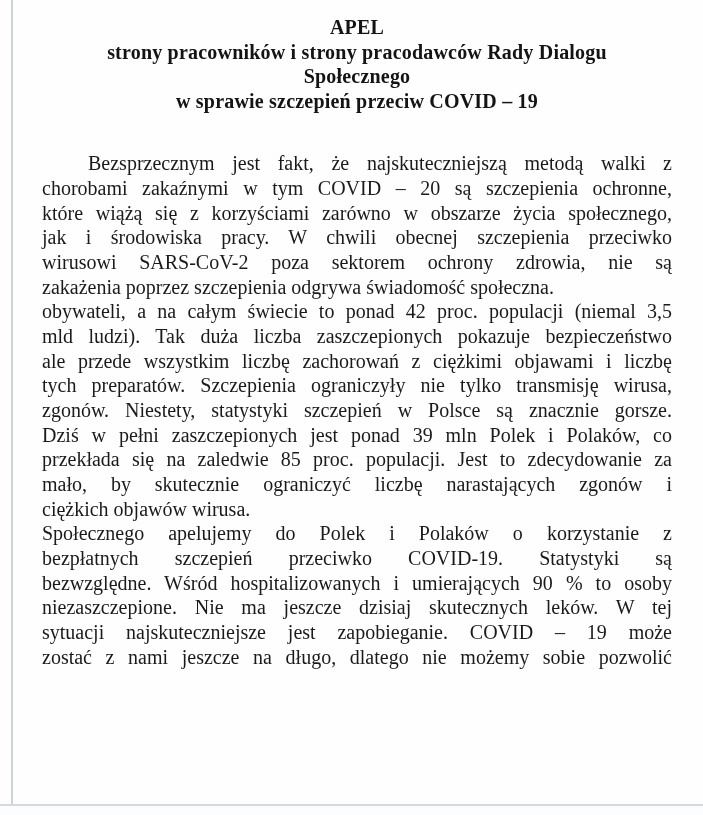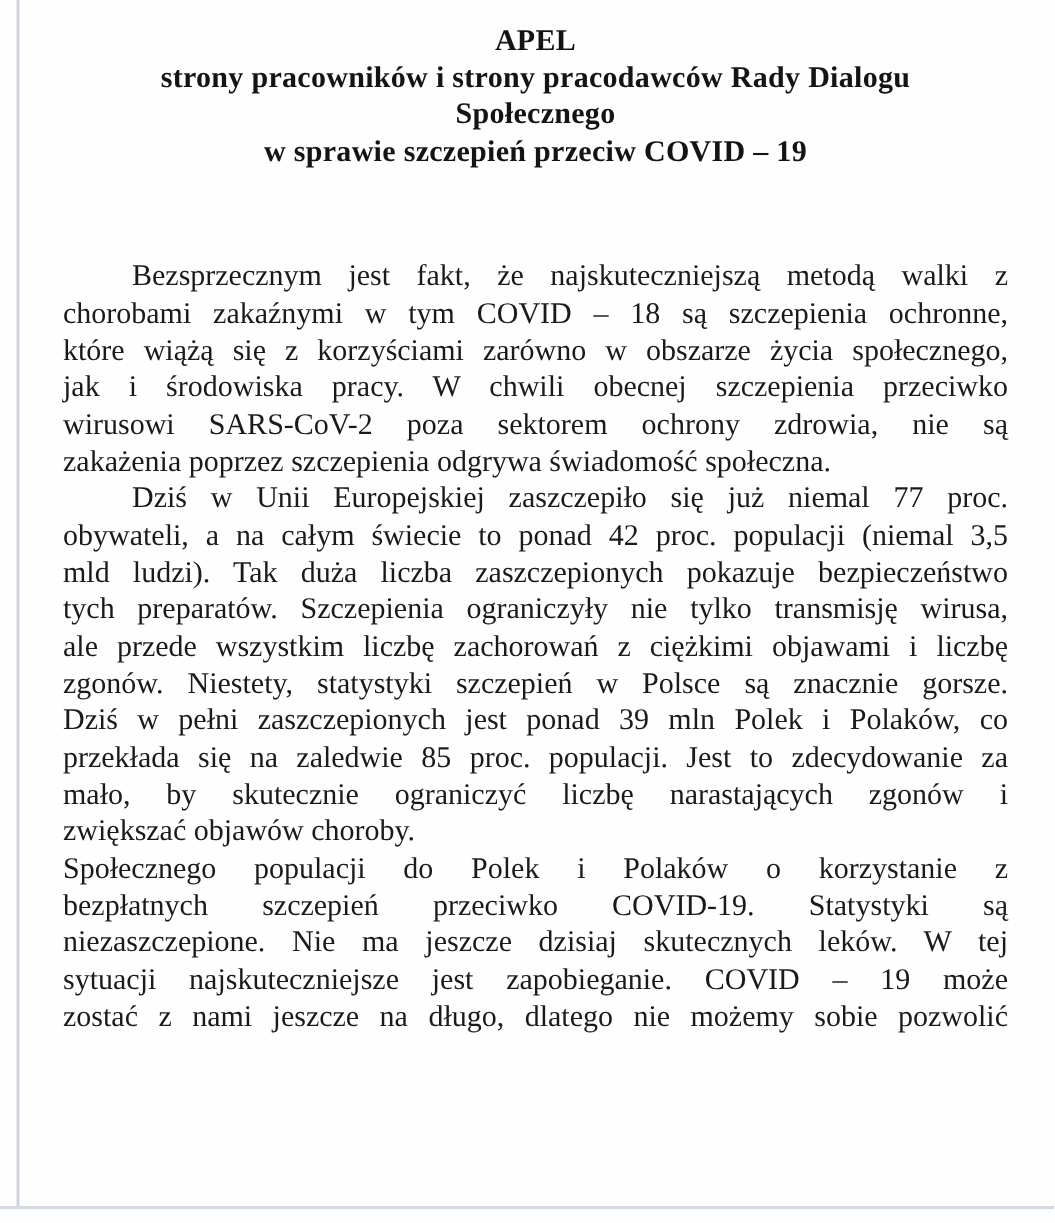--- a/index.html
+++ b/index.html
@@ -32,21 +32,21 @@
   }
   .title-block {
     text-align: center;
     font-weight: bold;
     font-size: 20px;
     line-height: 24.6px;
     color: #141414;
     letter-spacing: 0.2px;
   }
   .body-block {
-    margin-top: 59px;
+    margin-top: 38px;
   }
   .paragraph {
     margin: 0;
   }
   .line {
     font-size: 20px;
     line-height: 24.65px;
     text-align: justify;
     text-align-last: justify;
     white-space: normal;
@@ -89,41 +89,41 @@
     <div class="title-block">
       <div class="title-line">APEL</div>
       <div class="title-line">strony pracowników i strony pracodawców Rady Dialogu</div>
       <div class="title-line">Społecznego</div>
       <div class="title-line">w sprawie szczepień przeciw COVID – 19</div>
     </div>
 
     <div class="body-block" id="doc-body">
         <div class="paragraph">
           <div class="line indent">Bezsprzecznym jest fakt, że najskuteczniejszą metodą walki z</div>
-          <div class="line">chorobami zakaźnymi w tym COVID – 18 są szczepienia ochronne,</div>
+          <div class="line">chorobami zakaźnymi w tym COVID – 20 są szczepienia ochronne,</div>
           <div class="line">które wiążą się z korzyściami zarówno w obszarze życia społecznego,</div>
           <div class="line">jak i środowiska pracy. W chwili obecnej szczepienia przeciwko</div>
           <div class="line">wirusowi SARS-CoV-2 poza sektorem ochrony zdrowia, nie są</div>
           <div class="line last">zakażenia poprzez szczepienia odgrywa świadomość społeczna.</div>
         </div>
         <div class="paragraph">
-          <div class="line indent">Dziś w Unii Europejskiej zaszczepiło się już niemal 77 proc.</div>
           <div class="line">obywateli, a na całym świecie to ponad 42 proc. populacji (niemal 3,5</div>
           <div class="line">mld ludzi). Tak duża liczba zaszczepionych pokazuje bezpieczeństwo</div>
+          <div class="line">ale przede wszystkim liczbę zachorowań z ciężkimi objawami i liczbę</div>
           <div class="line">tych preparatów. Szczepienia ograniczyły nie tylko transmisję wirusa,</div>
-          <div class="line">ale przede wszystkim liczbę zachorowań z ciężkimi objawami i liczbę</div>
           <div class="line">zgonów. Niestety, statystyki szczepień w Polsce są znacznie gorsze.</div>
           <div class="line">Dziś w pełni zaszczepionych jest ponad 39 mln Polek i Polaków, co</div>
           <div class="line">przekłada się na zaledwie 85 proc. populacji. Jest to zdecydowanie za</div>
           <div class="line">mało, by skutecznie ograniczyć liczbę narastających zgonów i</div>
-          <div class="line last">zwiększać objawów choroby.</div>
+          <div class="line last">ciężkich objawów wirusa.</div>
         </div>
         <div class="paragraph">
-          <div class="line">Społecznego populacji do Polek i Polaków o korzystanie z</div>
+          <div class="line">Społecznego apelujemy do Polek i Polaków o korzystanie z</div>
           <div class="line">bezpłatnych szczepień przeciwko COVID-19.  Statystyki są</div>
+          <div class="line">bezwzględne. Wśród hospitalizowanych i umierających 90 % to osoby</div>
           <div class="line">niezaszczepione. Nie ma jeszcze dzisiaj skutecznych leków. W tej</div>
           <div class="line">sytuacji najskuteczniejsze jest zapobieganie. COVID – 19 może</div>
           <div class="line">zostać z nami jeszcze na długo, dlatego nie możemy sobie pozwolić</div>
         </div>
       </div>
 
   </div>
 
   <div class="bottom-strip"></div>
   <div class="bottom-rule"></div>

